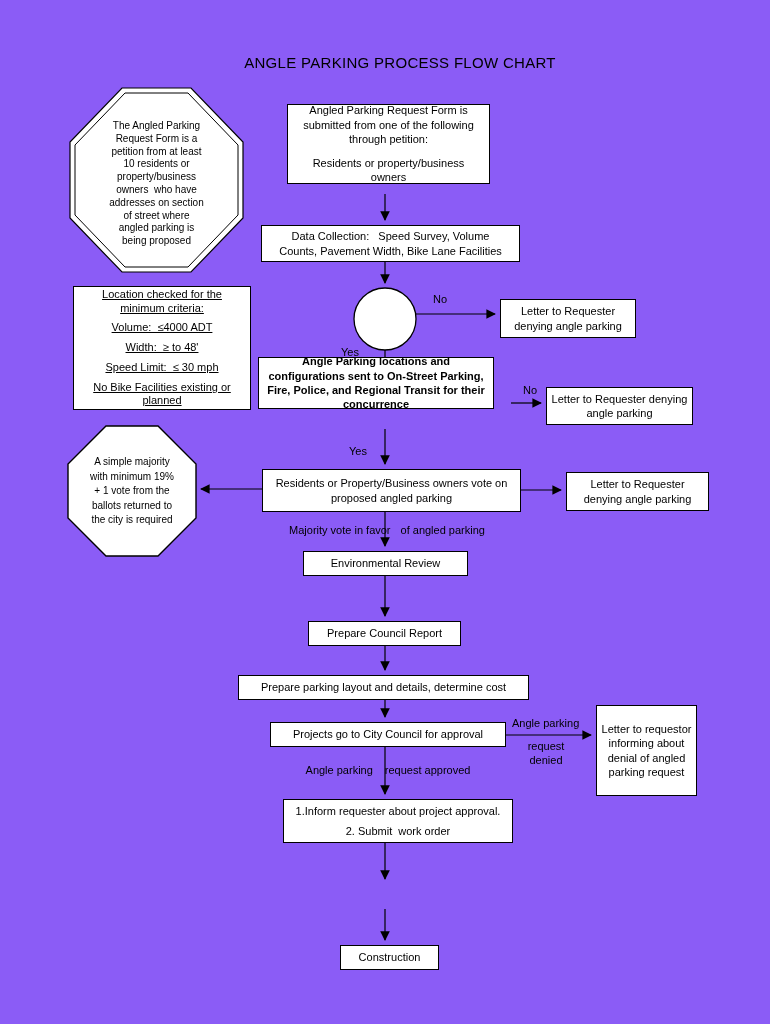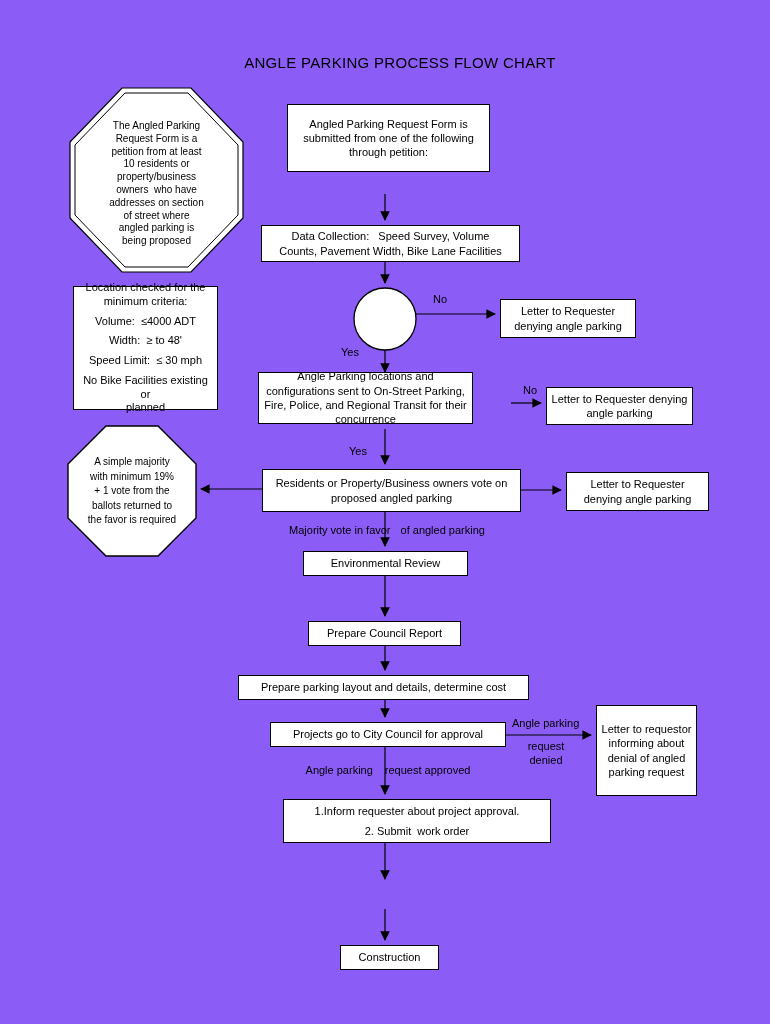--- a/index.html
+++ b/index.html
@@ -68,47 +68,48 @@
     <div>petition from at least</div>
     <div>10 residents or</div>
     <div>property/business</div>
     <div>owners&nbsp; who have</div>
     <div>addresses on section</div>
     <div>of street where</div>
     <div>angled parking is</div>
     <div>being proposed</div>
   </div>
 
-  <div class="box" style="left:287px; top:104px; width:203px; height:68px;">
+  <div class="box" style="left:287px; top:104px; width:203px; height:80px;">
     <div>Angled Parking Request Form is submitted from one of the following through petition:</div>
+    <div class="p2">Residents or property/business owners</div>
   </div>
 
   <div class="box" style="left:261px; top:225px; width:259px; height:37px;">
     <div class="inner238">Data Collection:&nbsp;&nbsp; Speed Survey, Volume Counts, Pavement Width, Bike Lane Facilities</div>
   </div>
 
 
   <div class="lbl" style="left:433px; top:292px;">No</div>
   <div class="lbl" style="left:341px; top:345px;">Yes</div>
 
   <div class="box" style="left:500px; top:299px; width:136px; height:39px;">
     <div>Letter to Requester denying angle parking</div>
   </div>
 
-  <div class="box criteria" style="left:73px; top:286px; width:145px; height:124px;">
+  <div class="box criteria" style="left:73px; top:286px; width:178px; height:124px;text-decoration:underline;">
     <div>Location checked for the</div>
     <div>minimum criteria:</div>
     <div class="gap">Volume:&nbsp; ≤4000 ADT</div>
     <div class="gap">Width:&nbsp; ≥ to 48'</div>
     <div class="gap">Speed Limit:&nbsp; ≤ 30 mph</div>
     <div class="gap">No Bike Facilities existing or</div>
     <div>planned</div>
   </div>
 
-  <div class="box" style="left:258px; top:372px; width:215px; height:52px;">
+  <div class="box" style="left:258px; top:357px; width:236px; height:52px;font-weight:bold;">
     <div>Angle Parking locations and configurations sent to On-Street Parking, Fire, Police, and Regional Transit for their concurrence</div>
   </div>
 
   <div class="lbl" style="left:523px; top:383px;">No</div>
 
   <div class="box" style="left:546px; top:387px; width:147px; height:38px;">
     <div>Letter to Requester denying angle parking</div>
   </div>
 
   <div class="lbl" style="left:349px; top:444px;">Yes</div>
@@ -120,21 +121,21 @@
 
   <div class="box" style="left:566px; top:472px; width:143px; height:39px;">
     <div>Letter to Requester denying angle parking</div>
   </div>
 
   <div class="otext otext2" style="left:80px; top:455px; width:104px;">
     <div>A simple majority</div>
     <div>with minimum 19%</div>
     <div>+ 1 vote from the</div>
     <div>ballots returned to</div>
-    <div>the favor is required</div>
+    <div>the city is required</div>
   </div>
 
   <div class="flexlbl" style="left:249px; top:524px; width:276px; gap:10px;">
     <span>Majority vote in favor</span>
     <span>of angled parking</span>
   </div>
 
   <div class="box nowrap" style="left:303px; top:551px; width:165px; height:25px;">
     <div>Environmental Review</div>
   </div>
@@ -156,21 +157,21 @@
 
   <div class="box" style="left:596px; top:705px; width:101px; height:91px;">
     <div>Letter to requestor informing about denial of angled parking request</div>
   </div>
 
   <div class="flexlbl" style="left:268px; top:764px; width:240px; gap:12px;">
     <span>Angle parking</span>
     <span>request approved</span>
   </div>
 
-  <div class="box" style="left:283px; top:799px; width:268px; height:44px;">
+  <div class="box" style="left:283px; top:799px; width:230px; height:44px;">
     <div>1.Inform requester about project approval.</div>
     <div class="step2">2. Submit&nbsp; work order</div>
   </div>
 
 
   <div class="box nowrap" style="left:340px; top:945px; width:99px; height:25px;">
     <div>Construction</div>
   </div>
 
 </div>

